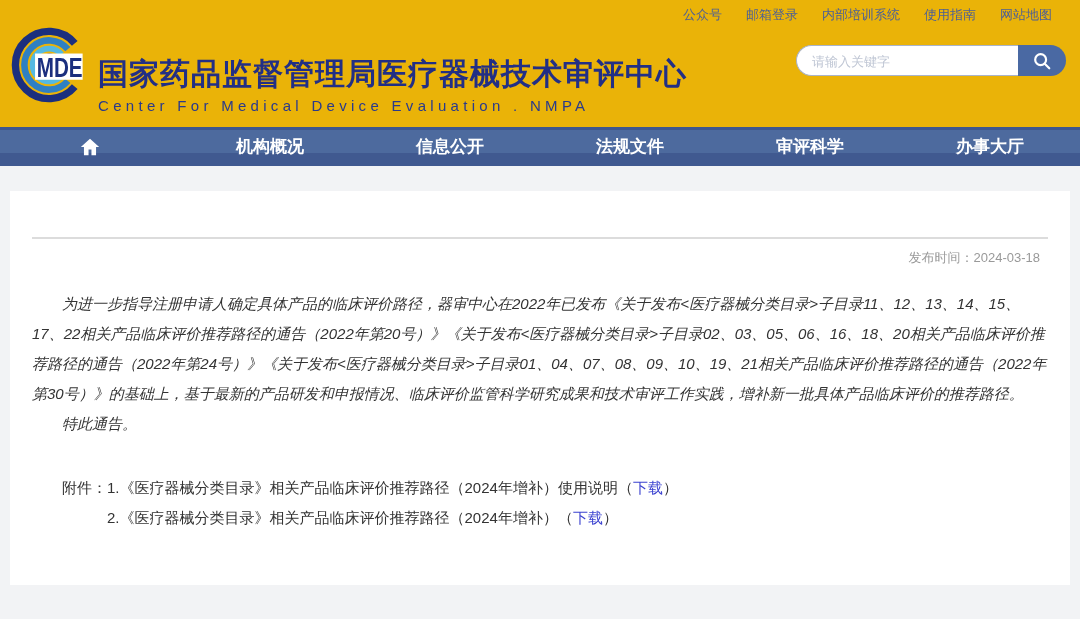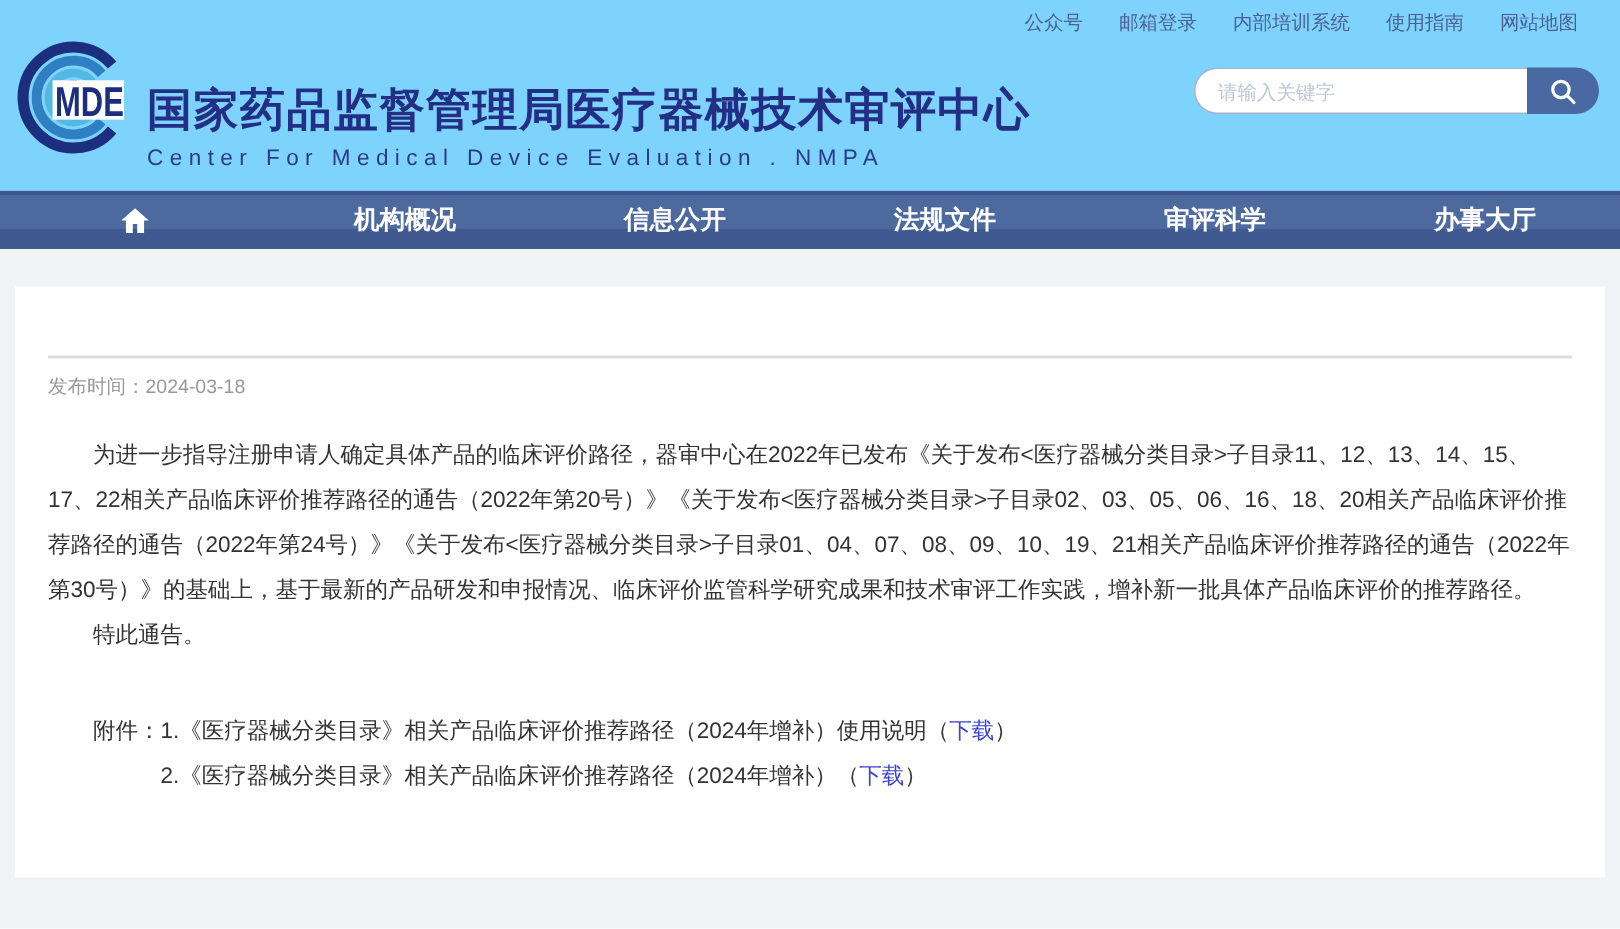--- a/index.html
+++ b/index.html
@@ -4,21 +4,21 @@
 <style>
   * { box-sizing: border-box; }
   html,body { margin:0; padding:0; }
   body {
     width:1080px; height:619px; overflow:hidden;
     background:#f2f3f5;
     font-family:"Liberation Sans","DejaVu Sans",sans-serif;
   }
 
   
-  .header { position:relative; width:1080px; height:127px; background:#7dd3fc; }
+  .header { position:relative; width:1080px; height:127px; background:#eab308; }
   .top-links {
     position:absolute; top:6px; right:28px;
     display:flex; gap:24px;
     font-size:13px; color:#4c5f96;
   }
   .top-links span { cursor:pointer; }
   .brand { position:absolute; left:8px; top:17px; display:flex; align-items:center; }
   .logo-svg { width:82px; height:82px; overflow:visible; }
   .brand-text { margin-left:8px;margin-top:40px; }
   .title-cn {
@@ -62,23 +62,23 @@
     margin:25px 10px 0 10px;
     width:1060px; height:394px;
     background:#ffffff;
     padding:30px 22px 20px 22px;
   }
   .art-title {
     text-align:center; font-size:21px; font-weight:bold; color:#1a1a1a;
     line-height:34px; margin:0 20px;
   }
   .divider { border-bottom:2px solid #dcdcdc; margin-top:16px; }
-  .pub-time { text-align:left; color:#999999; font-size:13px; padding:10px 8px 0 0; }
+  .pub-time { text-align:right; color:#999999; font-size:13px; padding:10px 8px 0 0; }
   .art-body { margin-top:22px; font-size:15px; color:#333333; line-height:30px; }
-  .art-body p { margin:0; text-indent:2em; }
+  .art-body p { margin:0; text-indent:2em;font-style:italic; }
   .attachments { margin-top:34px; }
   .attach-line1 { text-indent:2em; }
   .attach-line2 { padding-left:5em; }
   .dl-link { color:#3c43d0; cursor:pointer; }
 </style>
 </head>
 <body>
 
 <div class="header">
 

